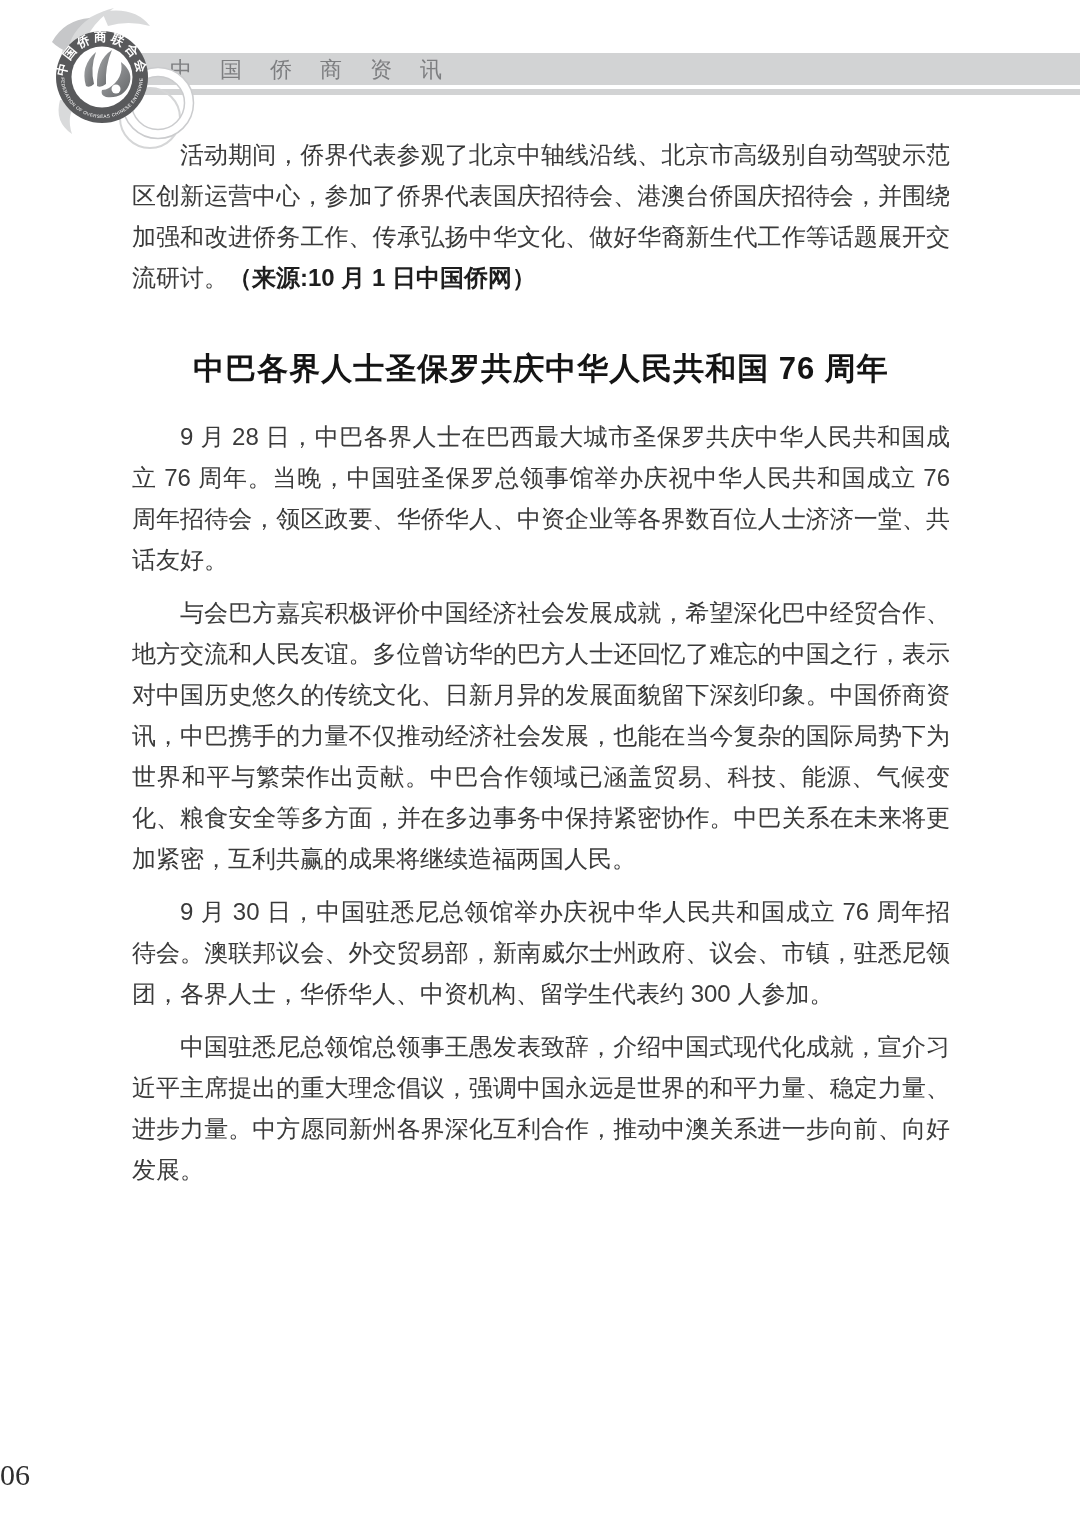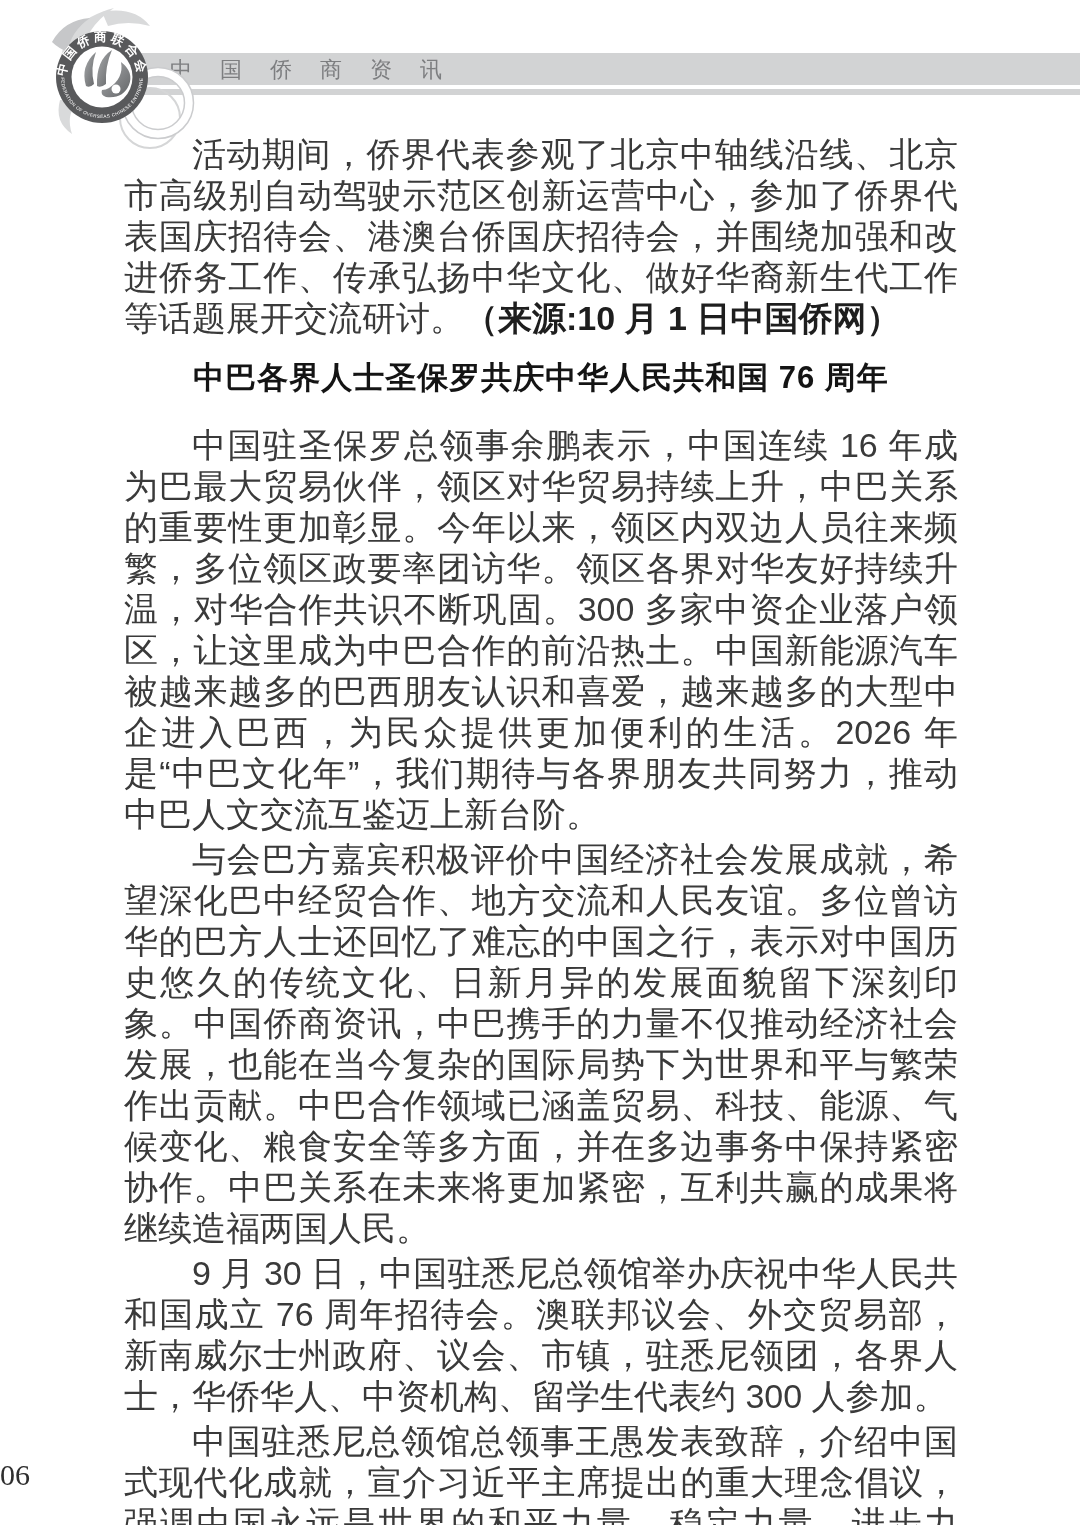--- a/index.html
+++ b/index.html
@@ -17,28 +17,28 @@
   .banner-title {
     position:absolute; left:170px; top:53px; height:24px; line-height:33px;
     font-size:22px; color:#7d7e80; letter-spacing:28px; white-space:nowrap;
   }
   .ring-decor { position:absolute; left:112px; top:58px; z-index:2; }
   .logo-svg { position:absolute; left:42px; top:4px; z-index:3; }
 
   
   .content { position:absolute; left:120px; top:128px; width:842px; }
   .para {
-    margin:4px; font-size:34px; line-height:41px; color:#3a3a3a;
+    margin:12px; font-size:24px; line-height:41px; color:#3a3a3a;
     text-align:justify; text-indent:2em; overflow:hidden;
   }
   .para.intro { margin-top:6px; }
   .src { font-weight:bold; color:#1e1e1e; }
   .src.right { float:right; text-indent:0; }
   .article-title {
-    margin:16px 0 24px 0; font-size:31px; line-height:46px; font-weight:bold;
+    margin:48px 0 24px 0; font-size:31px; line-height:46px; font-weight:bold;
     color:#141414; text-align:center; text-indent:0; letter-spacing:1px;
   }
 
   
   .pagenum {
     position:absolute; left:0; right:0; top:1458px; 
     font-family:"Liberation Serif", serif; font-size:30px; color:#2e2e2e;
   }
 </style>
 </head>
@@ -92,21 +92,21 @@
     </svg>
   </div>
 
   <div class="content">
 
     <p class="para intro"><span>活动期间，侨界代表参观了北京中轴线沿线、北京市高级别自动驾驶示范区创新运营中心，参加了侨界代表国庆招待会、港澳台侨国庆招待会，并围绕加强和改进侨务工作、传承弘扬中华文化、做好华裔新生代工作等话题展开交流研讨。</span><strong class="src">（来源:10 月 1 日中国侨网）</strong></p>
 
     <section>
       <h2 class="article-title">中巴各界人士圣保罗共庆中华人民共和国 76 周年</h2>
       <div>
-          <p class="para"><span>中国驻圣保罗总领事余鹏表示，中国连续 16 年成为巴最大贸易伙伴，领区对华贸易持续上升，中巴关系的重要性更加彰显。今年以来，领区内双边人员往来频繁，多位领区政要率团访华。领区各界对华友好持续升温，对华合作共识不断巩固。300 多家中资企业落户领区，让这里成为中巴合作的前沿热土。中国新能源汽车被越来越多的巴西朋友认识和喜爱，越来越多的大型中企进入巴西，为民众提供更加便利的生活。2026 年是“中巴文化年”，我们期待与各界朋友共同努力，推动中巴人文交流互鉴迈上新台阶。</span></p>
+          <p class="para"><span>9 月 28 日，中巴各界人士在巴西最大城市圣保罗共庆中华人民共和国成立 76 周年。当晚，中国驻圣保罗总领事馆举办庆祝中华人民共和国成立 76 周年招待会，领区政要、华侨华人、中资企业等各界数百位人士济济一堂、共话友好。</span></p>
           <p class="para"><span>与会巴方嘉宾积极评价中国经济社会发展成就，希望深化巴中经贸合作、地方交流和人民友谊。多位曾访华的巴方人士还回忆了难忘的中国之行，表示对中国历史悠久的传统文化、日新月异的发展面貌留下深刻印象。中国侨商资讯，中巴携手的力量不仅推动经济社会发展，也能在当今复杂的国际局势下为世界和平与繁荣作出贡献。中巴合作领域已涵盖贸易、科技、能源、气候变化、粮食安全等多方面，并在多边事务中保持紧密协作。中巴关系在未来将更加紧密，互利共赢的成果将继续造福两国人民。</span></p>
         </div>
     </section>
 
     <section>
       <div>
           <p class="para"><span>9 月 30 日，中国驻悉尼总领馆举办庆祝中华人民共和国成立 76 周年招待会。澳联邦议会、外交贸易部，新南威尔士州政府、议会、市镇，驻悉尼领团，各界人士，华侨华人、中资机构、留学生代表约 300 人参加。</span></p>
           <p class="para"><span>中国驻悉尼总领馆总领事王愚发表致辞，介绍中国式现代化成就，宣介习近平主席提出的重大理念倡议，强调中国永远是世界的和平力量、稳定力量、进步力量。中方愿同新州各界深化互利合作，推动中澳关系进一步向前、向好发展。</span></p>
         </div>
     </section>

